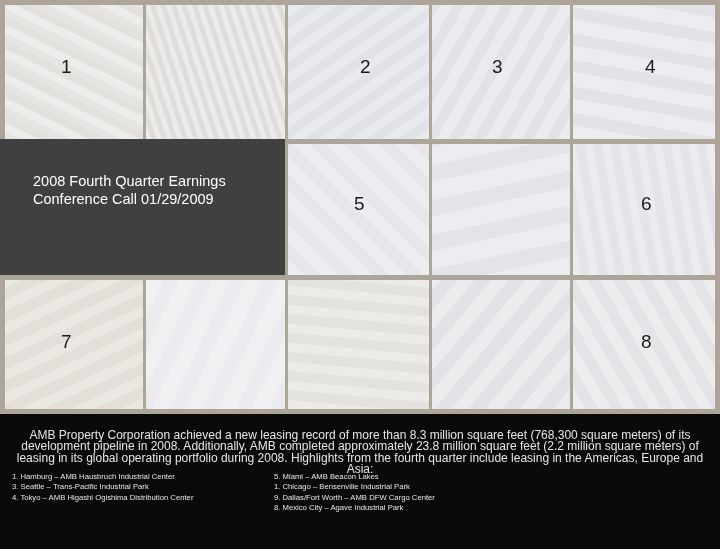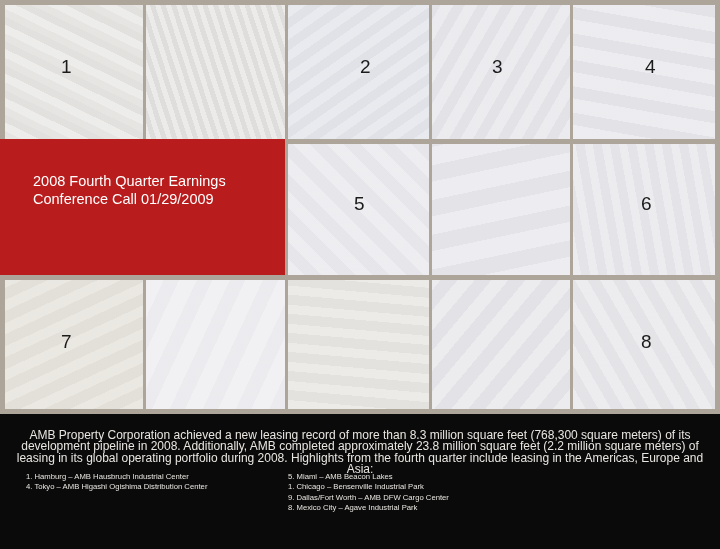--- a/index.html
+++ b/index.html
@@ -57,21 +57,21 @@
     font-family: "Liberation Sans", sans-serif;
     letter-spacing: 0px;
     line-height: 1;
     z-index: 6;
   }
 
   
   .title-block {
     grid-column: 1 / span 2;
     grid-row: 2;
-    background: #b91c1c;
+    background: #404040;
     position: relative;
     border: 0;
   }
   .title-block .title-text {
     position: absolute;
     left: 33px;
     top: 34px;
     color: #ffffff;
     font-size: 14.5px;
     line-height: 17.5px;
@@ -105,21 +105,21 @@
     top: 58px;
     width: 708px;
     display: flex;
   }
   .list-col {
     color: #e9e6e1;
     font-size: 7.7px;
     line-height: 10.4px;
     font-family: "Liberation Sans", sans-serif;
   }
-  .list-col.left  { width: 250px; margin-left: 20px; }
+  .list-col.left  { width: 250px; margin-left: 6px; }
   .list-col.right { width: 330px; margin-left: 12px; }
   .list-col div { white-space: nowrap; }
 
   
   .tex { position:absolute; inset:0; }
   .t1 { background:
       linear-gradient(120deg, rgba(255,255,255,.55) 0 100%),
       repeating-linear-gradient(26deg, #c9c6c0 0 7px, #d8d6d2 7px 15px, #bfbcb6 15px 22px),
       #cfcdc8; }
   .t2 { background:
@@ -244,20 +244,21 @@
     </div>
 
   </div>
 
   <div class="textpane">
     <div class="intro">AMB Property Corporation achieved a new leasing record of more than 8.3 million square feet (768,300 square meters) of its development pipeline in 2008. Additionally, AMB completed approximately 23.8 million square feet (2.2 million square meters) of leasing in its global operating portfolio during 2008. Highlights from the fourth quarter include leasing in the Americas, Europe and Asia:</div>
 
     <div class="lists">
       <div class="list-col left">
         <div>1. Hamburg – AMB Hausbruch Industrial Center</div>
+        <div>3. Seattle – Trans-Pacific Industrial Park</div>
         <div>4. Tokyo – AMB Higashi Ogishima Distribution Center</div>
       </div>
       <div class="list-col right">
         <div>5. Miami – AMB Beacon Lakes</div>
         <div>1. Chicago – Bensenville Industrial Park</div>
         <div>9. Dallas/Fort Worth – AMB DFW Cargo Center</div>
         <div>8. Mexico City – Agave Industrial Park</div>
       </div>
     </div>
   </div>

